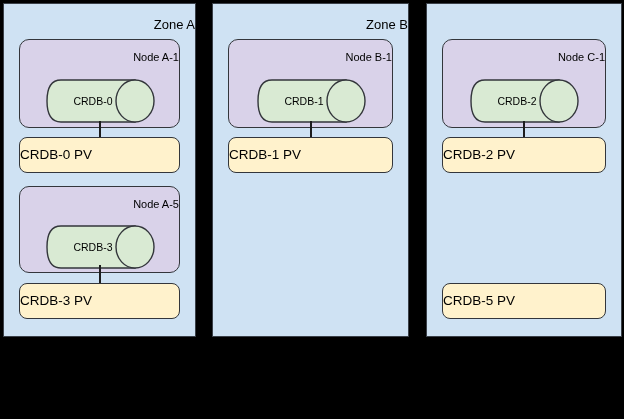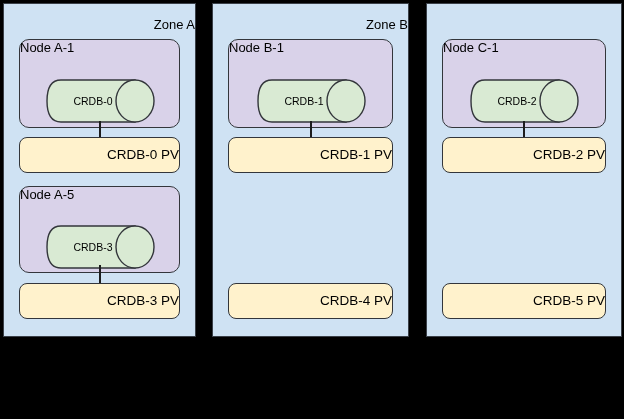--- a/index.html
+++ b/index.html
@@ -26,42 +26,42 @@
   .node {
     position:absolute; left:15px; right:15px;
     background:#d9d2e9;
     border:1.5px solid #33363b;
     border-radius:10px;
     box-sizing:border-box;
   }
   .node-1 { top:35px;  height:89px; }
   .node-2 { top:182px; height:87px; }
   .node-label {
-    text-align:left;
-    font-size:13px; line-height:16px;
+    padding-top:9px; text-align:right;
+    font-size:11px; line-height:16px;
   }
   .cyl {
     position:absolute; left:50%; transform:translateX(-50%);
   }
   .cyl-1 { top:75px; }
   .cyl-2 { top:221px; }
   .cyl text { font-family:"Liberation Sans", sans-serif; }
   .connector {
     position:absolute; left:calc(50% - 1px); width:2px;
     background:#1d1d1d;
   }
   .line-1 { top:117px; height:17px; }
   .line-2 { top:261px; height:19px; }
   .pv {
     position:absolute; left:15px; right:15px; height:36px;
     background:#fff2cc;
     border:1.5px solid #33363b;
     border-radius:8px;
     box-sizing:border-box;
-    text-align:right; line-height:33px; font-size:13.5px;
+    text-align:left; line-height:33px; font-size:13.5px;
   }
   .pv-1 { top:133px; }
   .pv-2 { top:279px; }
 </style>
 </head>
 <body>
 
 <div class="canvas">
 
   <div class="zone zone-a">
@@ -97,21 +97,20 @@
       <div class="node-label">Node B-1</div>
     </div>
     <svg class="cyl cyl-1" width="112" height="44" viewBox="0 0 112 44">
       <path d="M91 1 H17 Q3 1 3 22 Q3 43 17 43 H91 Z" fill="#d9ead3" stroke="#33363b" stroke-width="1.4"></path>
       <ellipse cx="91" cy="22" rx="19" ry="21" fill="#d9ead3" stroke="#33363b" stroke-width="1.4"></ellipse>
       <text x="49" y="26" text-anchor="middle" font-size="10.5" fill="#000">CRDB-1</text>
     </svg>
     <div class="connector line-1"></div>
     <div class="pv pv-1">CRDB-1 PV</div>
 
-    <div class="pv pv-2">CRDB-4 PV</div>
   </div>
 
   <div class="zone zone-c">
 
     <div class="node node-1">
       <div class="node-label">Node C-1</div>
     </div>
     <svg class="cyl cyl-1" width="112" height="44" viewBox="0 0 112 44">
       <path d="M91 1 H17 Q3 1 3 22 Q3 43 17 43 H91 Z" fill="#d9ead3" stroke="#33363b" stroke-width="1.4"></path>
       <ellipse cx="91" cy="22" rx="19" ry="21" fill="#d9ead3" stroke="#33363b" stroke-width="1.4"></ellipse>

